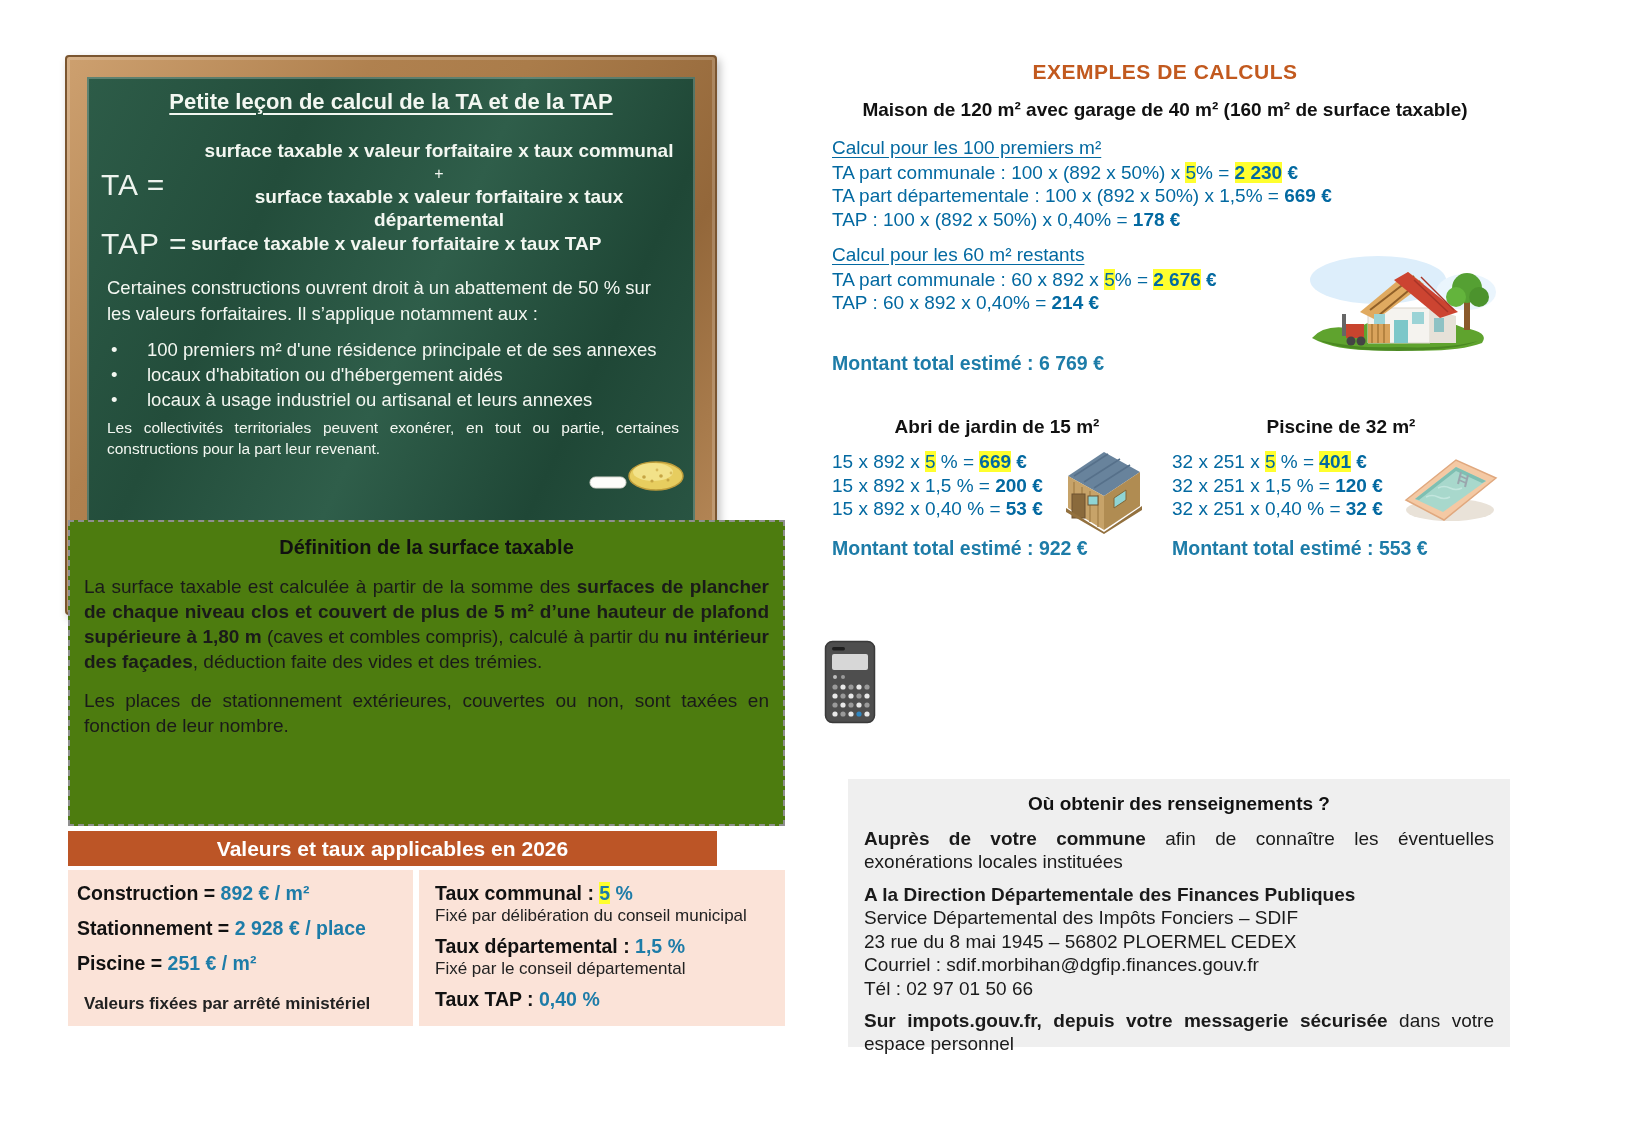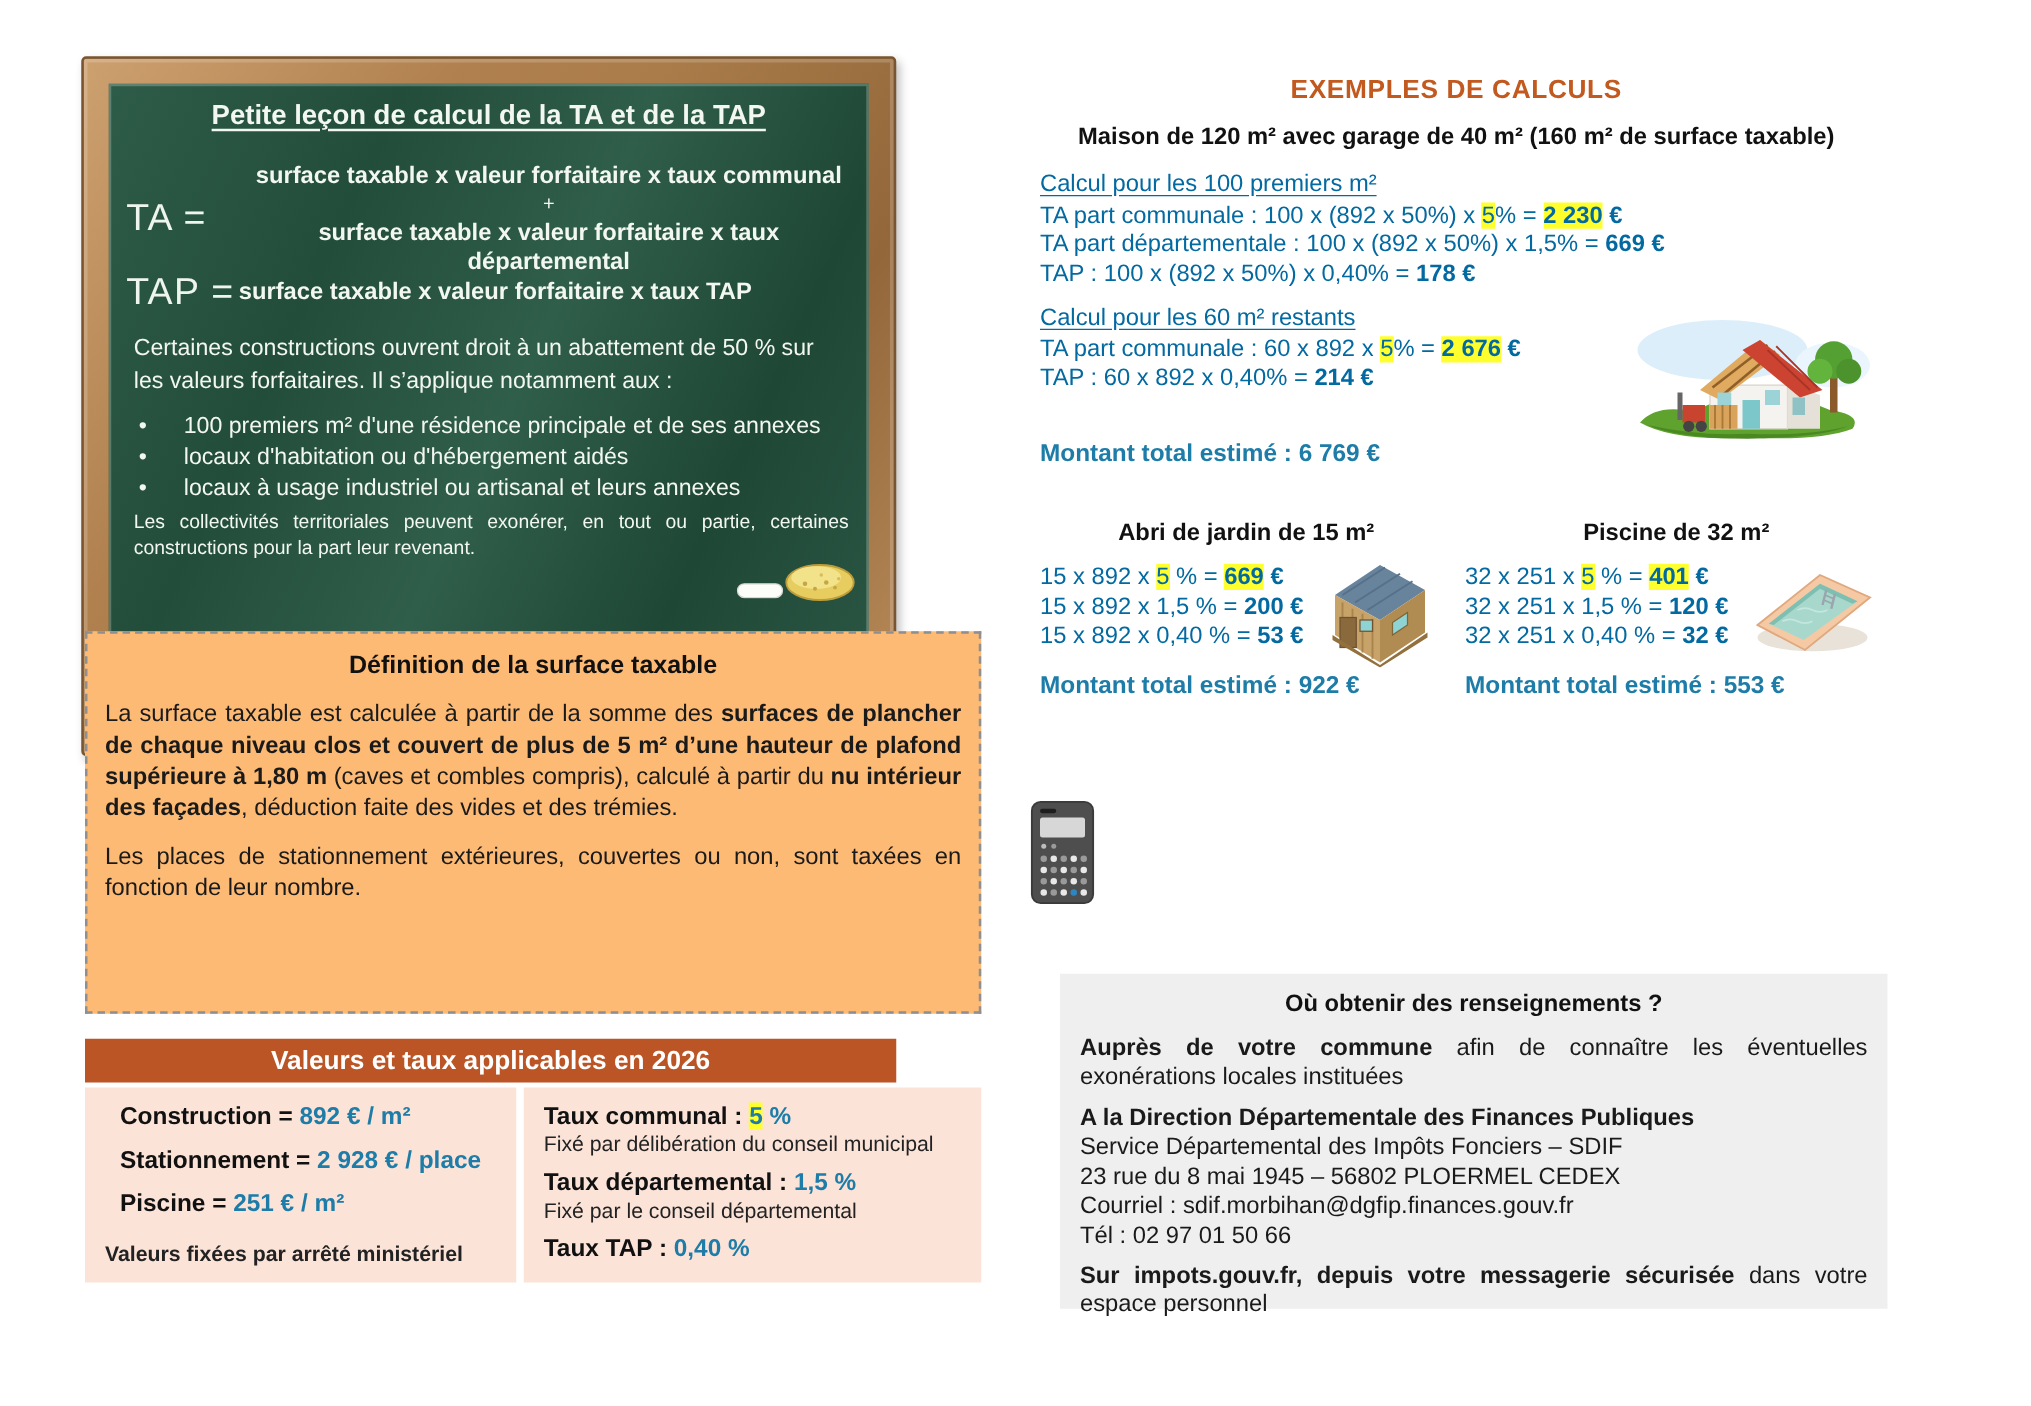--- a/index.html
+++ b/index.html
@@ -1,20 +1,20 @@
 <!DOCTYPE html>
 <html lang="fr"><head>
 <meta charset="utf-8">
 <style>
   html,body{margin:0;padding:0;background:#ffffff;}
   .page{position:relative;width:1625px;height:1125px;background:#ffffff;overflow:hidden;
         font-family:"Liberation Sans",sans-serif;color:#1a1a1a;}
 
   
-  .board-frame{position:absolute;left:65px;top:45px;width:652px;height:560px;
+  .board-frame{position:absolute;left:65px;top:55px;width:652px;height:560px;
     background:linear-gradient(125deg,#cda06f 0%,#b5855378 30%,#aa7c4a 45%,#93673a 72%,#bb8d5c 100%),#ab7d4b;
     border:2px solid #7a5530;border-radius:4px;
     box-shadow:inset 0 0 0 3px rgba(255,255,255,.18),3px 4px 8px rgba(0,0,0,.25);box-sizing:border-box;}
   .board{position:absolute;left:20px;top:20px;right:20px;bottom:20px;
     background:linear-gradient(115deg,#2d5c48 0%,#234d3b 28%,#2f5e4a 52%,#1f4736 76%,#2b5745 100%);
     box-shadow:inset 0 0 0 2px rgba(244,248,240,.25);color:#f3f7f1;}
   .board-title{position:absolute;top:12px;left:0;right:0;text-align:center;font-size:22px;font-weight:bold;
     text-decoration:underline;text-underline-offset:4px;}
   .ta-row{position:absolute;top:62px;left:14px;right:8px;display:flex;align-items:center;}
   .f-label{width:90px;font-size:30px;letter-spacing:1px;font-weight:400;color:#eef4ee;}
@@ -25,30 +25,30 @@
   .board-p{position:absolute;top:198px;left:20px;right:16px;font-size:18.5px;line-height:26px;}
   .board-bullets{position:absolute;top:260px;left:20px;right:12px;font-size:18.5px;line-height:25px;}
   .bullet{display:flex;}
   .bullet .dot{width:36px;padding-left:4px;}
   .bullet .btxt{flex:1;}
   .board-foot{position:absolute;top:340px;left:20px;right:16px;font-size:15.5px;line-height:21px;text-align:justify;}
   .chalk-svg{position:absolute;left:522px;top:418px;}
   .sponge-svg{position:absolute;left:560px;top:402px;}
 
   
-  .def-box{position:absolute;left:68px;top:505px;width:717px;height:306px;border:2px dashed #8f8f8f;
-    background:#fdba74;box-sizing:border-box;padding:10px 14px;}
+  .def-box{position:absolute;left:68px;top:520px;width:717px;height:306px;border:2px dashed #8f8f8f;
+    background:#4d7c0f;box-sizing:border-box;padding:10px 14px;}
   .def-title{text-align:center;font-size:20px;font-weight:bold;margin:4px 0 15px;color:#111;}
   .def-p{font-size:19px;line-height:25px;text-align:justify;margin:0 0 14px;}
 
   
   .band{position:absolute;left:68px;top:831px;width:649px;height:35px;background:#bc5526;color:#ffffff;
     display:flex;align-items:center;justify-content:center;font-size:21px;font-weight:bold;}
   .vt{position:absolute;left:68px;top:870px;width:717px;height:156px;display:flex;gap:6px;}
-  .vt-left{width:345px;background:#fbe3d8;box-sizing:border-box;padding:12px 28px;position:relative;}
+  .vt-left{width:345px;background:#fbe3d8;box-sizing:border-box;padding:12px 9px;position:relative;}
   .vt-right{flex:1;background:#fbe3d8;box-sizing:border-box;padding:8px 16px;}
   .v-row{font-size:19.5px;font-weight:bold;margin-bottom:12px;color:#111;}
   .v-note{position:absolute;bottom:12px;left:16px;font-size:17px;font-weight:700;color:#222;}
   .t-row{font-size:19.5px;color:#111;margin-top:4px;}
   .t-sub{font-size:17px;color:#222;margin:1px 0 9px;}
 
   
   .rcol{position:absolute;left:820px;top:0;width:690px;height:1125px;}
   .ex-title{position:absolute;top:60px;left:0;right:0;text-align:center;color:#c2591e;font-size:21px;
     font-weight:bold;letter-spacing:.5px;}

